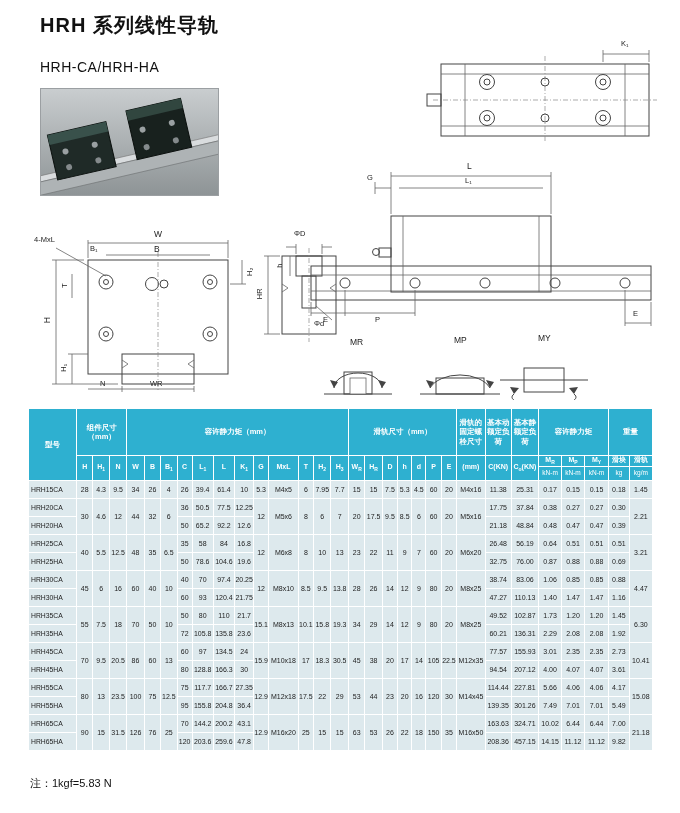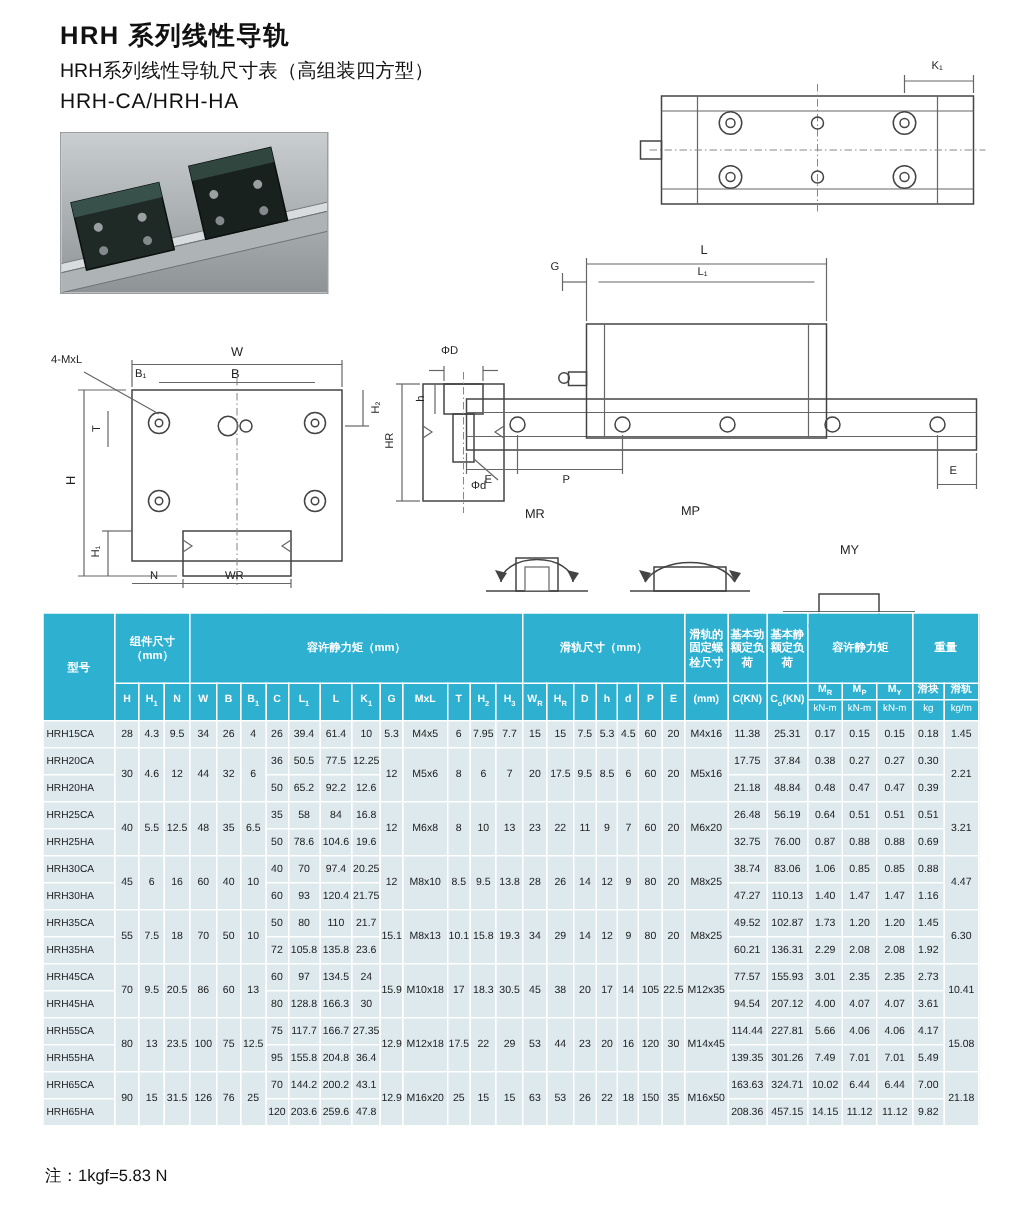--- a/index.html
+++ b/index.html
@@ -1,19 +1,19 @@
 <!DOCTYPE html>
 <html style="--accent: #2eb0d0; --bodybg: #dde9ed;"><head>
 <meta charset="utf-8">
 <style>
   html,body{margin:0;padding:0;background:#fff;}
   .page{position:relative;width:680px;height:813px;background:#fff;overflow:hidden;
         font-family:"Liberation Sans","DejaVu Sans",sans-serif;color:#111;}
   .abs{position:absolute;}
-  .title{left:40px;top:12px;font-size:17px;font-weight:bold;letter-spacing:1px;}
+  .title{left:40px;top:12px;font-size:20px;font-weight:bold;letter-spacing:1px;}
   .subtitle{left:40px;top:38px;font-size:13px;}
   .modelline{left:40px;top:59px;font-size:14px;letter-spacing:.5px;}
   .footnote{left:30px;top:776px;font-size:11px;}
   .dim{position:absolute;font-size:7.5px;color:#222;white-space:nowrap;line-height:1;}
   .dim.v{transform:rotate(-90deg);transform-origin:center center;}
   .dim.big{font-size:8.5px;}
   svg{display:block;}
   .dln{stroke:#666;stroke-width:0.8;}
   .oln{stroke:#444;stroke-width:1;fill:none;}
   .cln{stroke:#888;stroke-width:0.7;stroke-dasharray:5 2 1 2;}
@@ -28,21 +28,20 @@
   .spec-table td{background:var(--bodybg,#dde9ed);color:#1c1c1c;border:1px solid #fff;font-size:7px;
       height:17px;text-align:center;vertical-align:middle;white-space:nowrap;padding:0;}
   .spec-table td.model{text-align:left;padding-left:2px;font-size:6.8px;}
 </style>
 </head>
 <body>
 
 <div class="page">
 
   <div class="abs title">HRH 系列线性导轨</div>
-  <div class="abs subtitle">HRH系列线性导轨尺寸表（高组装四方型）</div>
   <div class="abs modelline">HRH-CA/HRH-HA</div>
 
   <div class="abs" style="left:40px;top:88px;width:177px;height:106px;border:1px solid #9b9fa2;">
     <svg width="177" height="106">
       <defs>
         <linearGradient id="pg" x1="0" y1="0" x2="0" y2="1">
           <stop offset="0" stop-color="#c9cdcf"></stop>
             <stop offset="1" stop-color="#8e9496"></stop>
         </linearGradient>
       </defs>
@@ -215,21 +214,21 @@
     <span class="dim big" style="left:28px;top:0px;">MR</span>
     <svg width="72" height="50" style="margin-top:12px">
       <line x1="2" y1="44" x2="70" y2="44" class="oln"></line>
       <rect x="22" y="22" width="28" height="22" fill="#eee" class="oln"></rect>
       <rect x="28" y="28" width="16" height="16" fill="#fff" class="dln"></rect>
       <path d="M12,38 A24,15 0 1 1 60,38" fill="none" class="oln"></path>
       <polygon points="60,38 56,30 64,32" fill="#444"></polygon>
       <polygon points="12,38 8,30 16,32" fill="#444"></polygon>
     </svg>
   </div>
-  <div class="abs" style="left:520px;top:334px;width:92px;height:68px;margin-top:28px;">
+  <div class="abs" style="left:498px;top:334px;width:92px;height:68px;">
     <span class="dim big" style="left:40px;top:0px;">MY</span>
     <svg width="92" height="54" style="margin-top:12px">
       <line x1="2" y1="34" x2="90" y2="34" class="oln"></line>
       <rect x="26" y="22" width="40" height="24" fill="#eee" class="oln"></rect>
       <path d="M16,48 A32,9 0 1 0 76,48" fill="none" class="oln"></path>
       <polygon points="16,48 12,41 21,42" fill="#444"></polygon>
       <polygon points="76,48 71,42 80,41" fill="#444"></polygon>
     </svg>
   </div>
 

